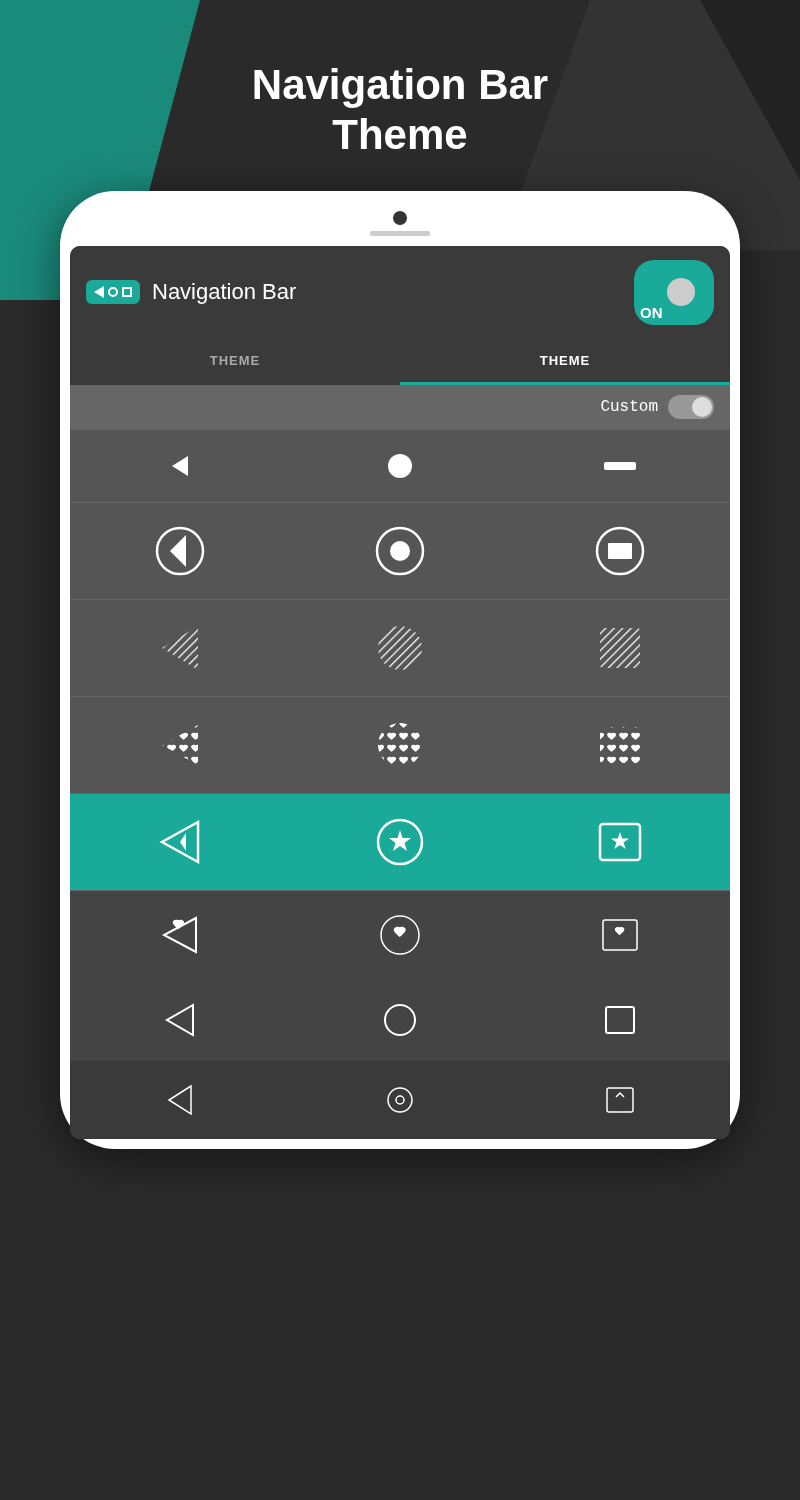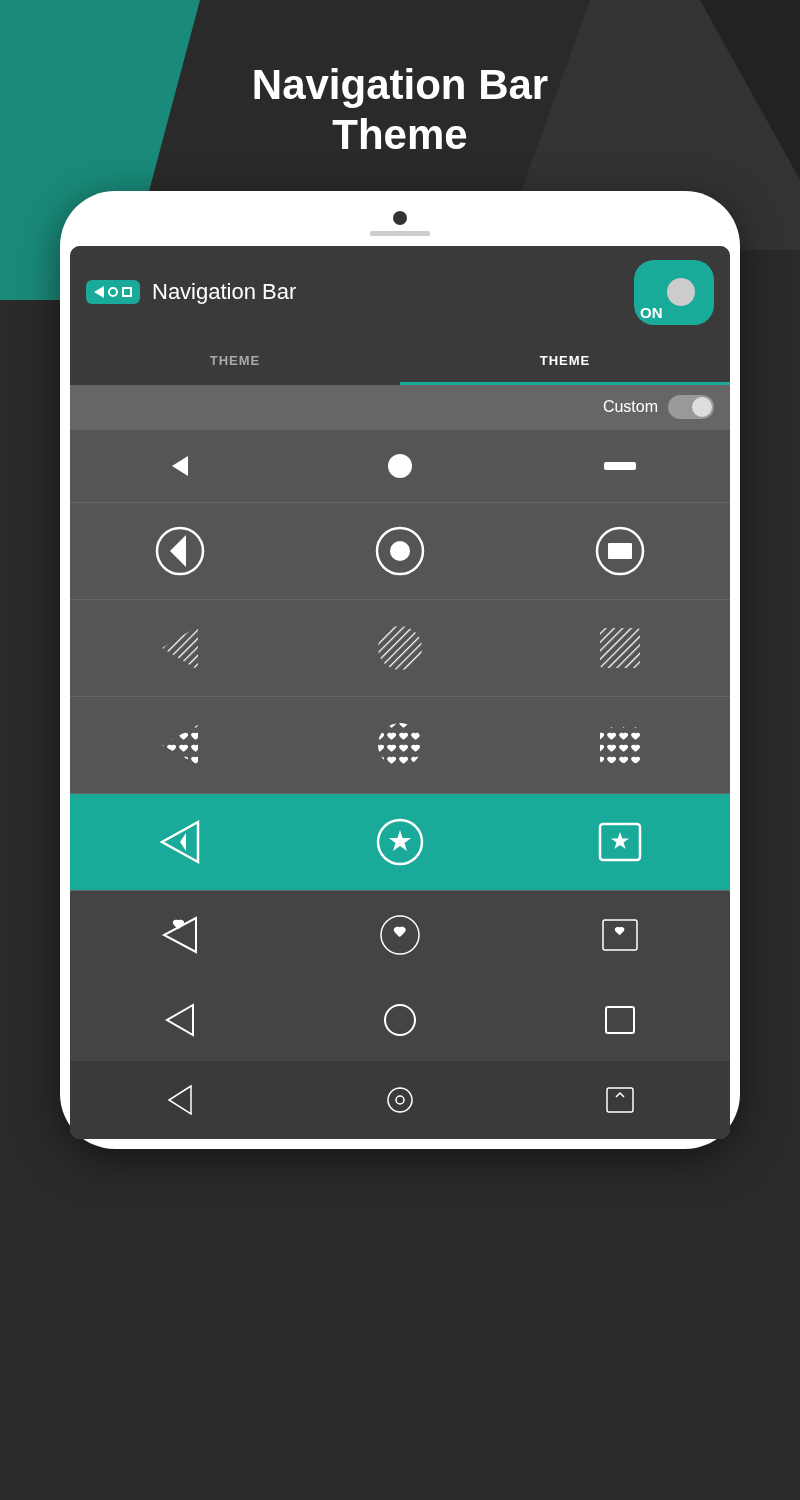--- a/index.html
+++ b/index.html
@@ -205,20 +205,21 @@
     }
 
     
     .custom-row {
       background: #666;
       display: flex;
       align-items: center;
       justify-content: flex-end;
       padding: 10px 16px;
       gap: 10px;
+      font-family: Liberation Mono, monospace;
     }
 
     .custom-label {
       color: white;
       font-size: 16px;
     }
 
     .toggle-small {
       background: #999;
       border-radius: 12px;

